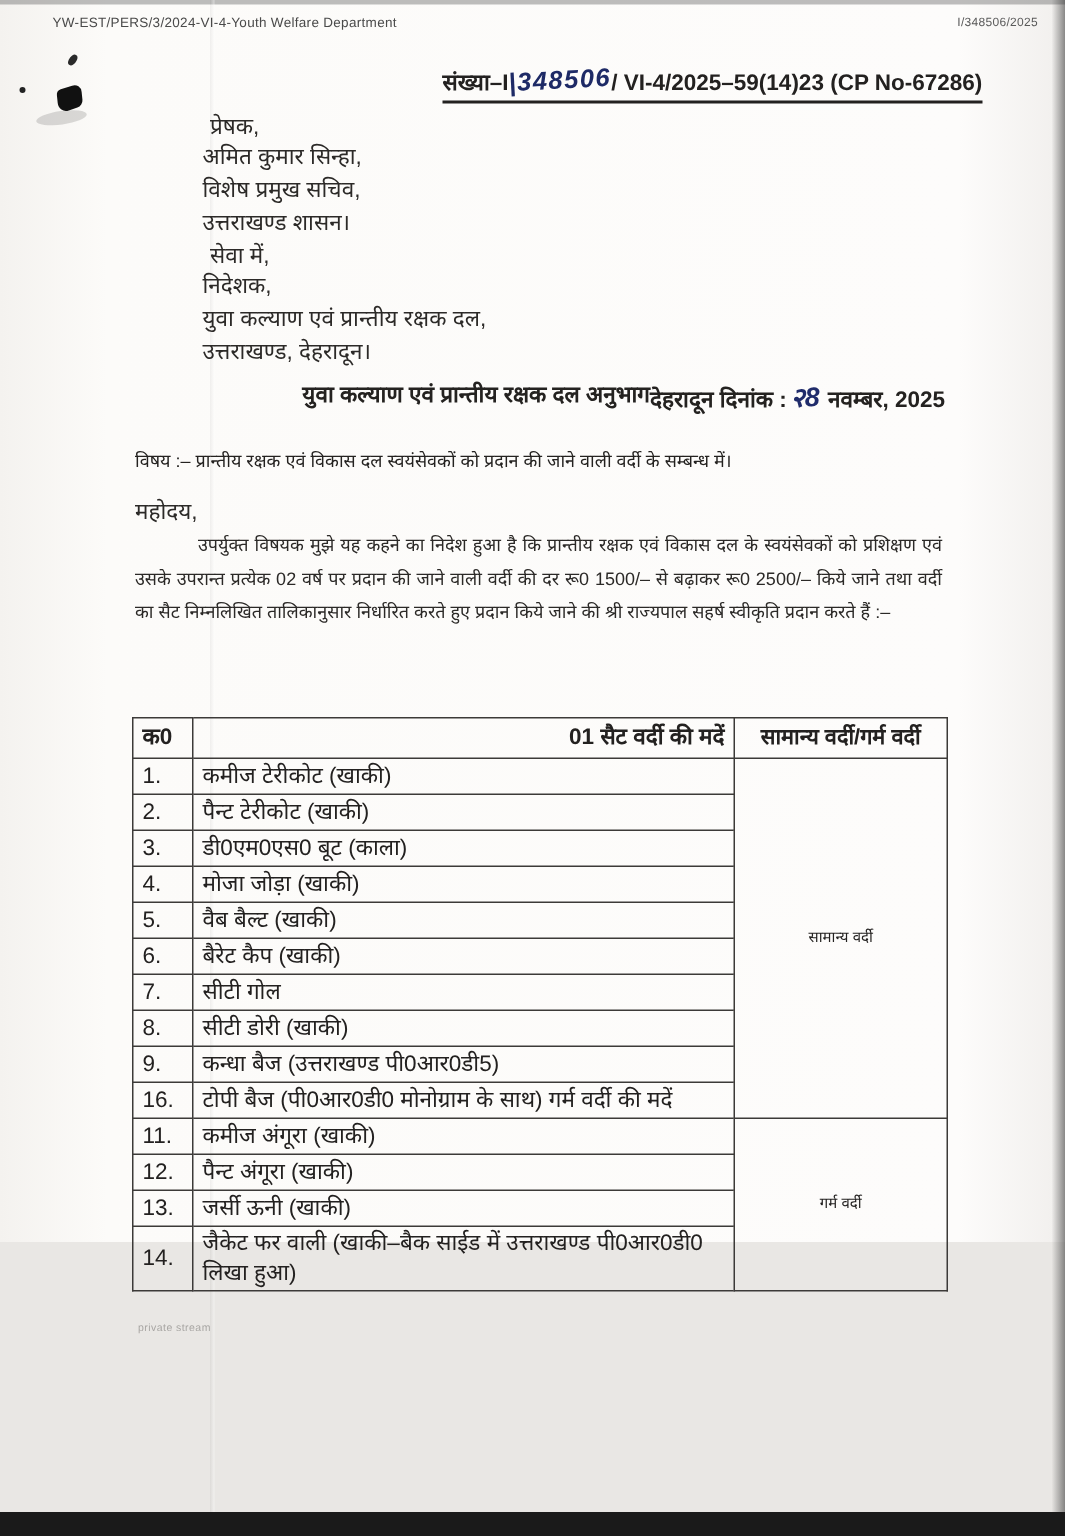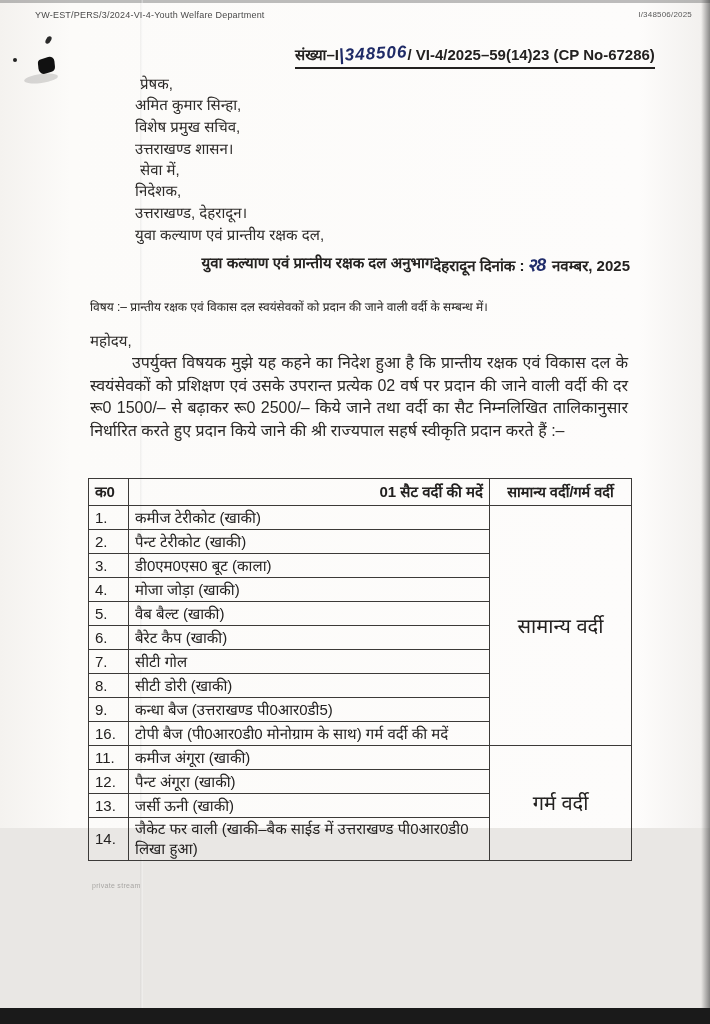--- a/index.html
+++ b/index.html
@@ -47,39 +47,39 @@
   }
 
   .block-label{position:absolute;left:92px;font-size:15px;margin-left:48px;}
   .block-lines{position:absolute;left:135px;font-size:15px;line-height:22px;}
 
   .section-row{position:absolute;left:90px;top:252px;width:540px;display:flex;
     justify-content:flex-end;font-size:15px;font-weight:700;color:#242220;white-space:nowrap;}
   .subject{position:absolute;left:90px;top:298px;width:545px;font-size:12px;font-weight:400;color:#242220;}
   .salutation{position:absolute;left:90px;top:330px;font-size:15px;}
   .body-para{
-    position:absolute;left:90px;top:352px;width:538px;font-size:16px;line-height:22.5px;
+    position:absolute;left:90px;top:352px;width:538px;font-size:12px;line-height:22.5px;
     text-align:justify;text-indent:42px;color:#2b2927;
   }
 
   table.uniform{
     position:absolute;left:88px;top:478px;width:543px;border-collapse:collapse;table-layout:fixed;
     font-size:15px;color:#232120;
   }
   table.uniform th, table.uniform td{
     border:1.4px solid #3c3a38;padding:1px 6px;line-height:20px;vertical-align:middle;
     overflow:hidden;
   }
   table.uniform th{height:24px;font-weight:700;}
   th.col-no-h{text-align:left;}
   th.col-item-h{text-align:right;}
   th.col-group-h{text-align:center;font-size:14.5px;}
   td.col-no{height:21px;text-align:left;}
   td.col-item{text-align:left;}
-  td.col-group{text-align:center;font-size:20px;}
+  td.col-group{text-align:center;font-size:10px;}
   .watermark{position:absolute;left:92px;top:882px;font-size:7px;color:#a8a6a3;letter-spacing:.3px;}
 </style>
 </head>
 <body>
 
 <div class="page">
 
   <div class="top-edge"></div>
   <div class="fold-line"></div>
 
@@ -100,22 +100,22 @@
   <div class="block-label" style="top:73px;">प्रेषक,</div>
   <div class="block-lines" style="top:94px;">
     <div>अमित कुमार सिन्हा,</div>
     <div>विशेष प्रमुख सचिव,</div>
     <div>उत्तराखण्ड शासन।</div>
   </div>
 
   <div class="block-label" style="top:159px;">सेवा में,</div>
   <div class="block-lines" style="top:180px;">
     <div>निदेशक,</div>
+    <div>युवा कल्याण एवं प्रान्तीय रक्षक दल,</div>
     <div>उत्तराखण्ड, देहरादून।</div>
-    <div>युवा कल्याण एवं प्रान्तीय रक्षक दल,</div>
   </div>
 
   <div class="section-row">
     <span>युवा कल्याण एवं प्रान्तीय रक्षक दल अनुभाग</span>
     <span>
       <span>देहरादून  दिनांक :</span><span class="hand-date">२8</span> <span>नवम्बर, 2025</span>
     </span>
   </div>
 
   <div class="subject">विषय :– प्रान्तीय रक्षक एवं विकास दल स्वयंसेवकों को प्रदान की जाने वाली वर्दी के सम्बन्ध में।</div>

